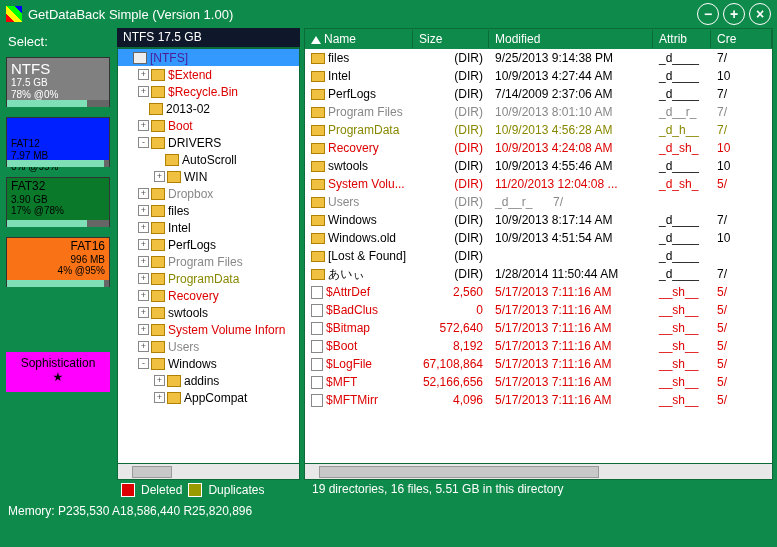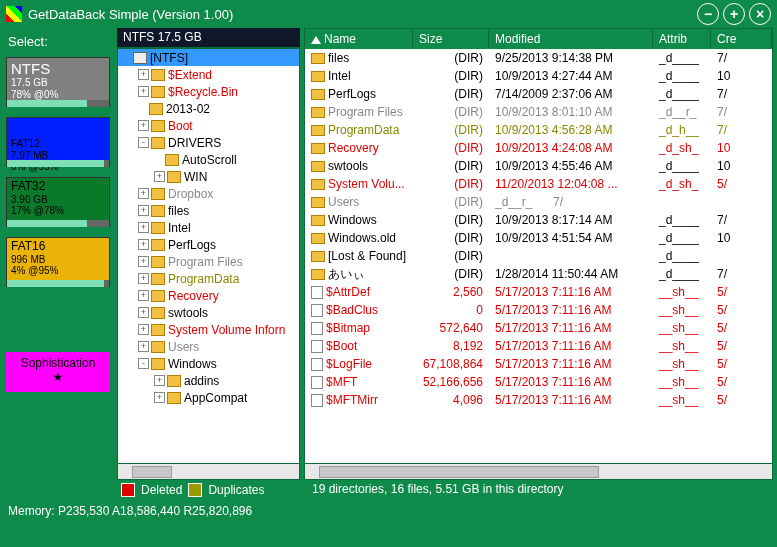--- a/index.html
+++ b/index.html
@@ -10,32 +10,32 @@
 .content{display:flex;height:472px;padding:0 4px;}
 .left{width:113px;padding:2px 4px 2px 2px;}
 .left-label{font-size:13px;color:#fff;margin:4px 0 8px 2px;}
 .vol{width:104px;height:50px;margin-bottom:10px;position:relative;border:1px solid #333;}
 .vol .body{height:42px;padding:2px 4px;line-height:1.15;}
 .vol .bar{height:7px;background:#666;position:relative;}
 .vol .bar .fill{height:100%;background:#7fe0b8;}
 .vol.ntfs .body{background:#808080;color:#fff;}
 .vol.fat12 .body{background:#0020ff;color:#000;}
 .vol.fat32 .body{background:#0a7a2a;color:#000;}
-.vol.fat16 .body{background:#eab308;color:#000;}
+.vol.fat16 .body{background:#f97316;color:#000;text-align:right;}
 .vol .name{font-weight:normal;}
 .soph{width:104px;height:40px;background:#ff00ff;color:#000;text-align:center;padding-top:4px;margin-top:65px;}
 .middle{width:183px;display:flex;flex-direction:column;}
 .mid-head{height:20px;background:#0f172a;color:#fff;padding:2px 6px;border-bottom:1px solid #0a6b39;}
 .tree{flex:1;background:#fff;color:#000;overflow:auto;border:1px solid #0a6b39;}
 .tree-row{display:flex;align-items:center;height:17px;white-space:nowrap;cursor:pointer;}
 .tree-row .exp{width:11px;height:11px;border:1px solid #888;display:inline-flex;align-items:center;justify-content:center;font-size:9px;line-height:1;color:#555;margin-right:2px;flex-shrink:0;}
 .tree-row .noexp{width:11px;display:inline-block;flex-shrink:0;}
 .tree-row .folder{width:14px;height:12px;background:#f0c040;border:1px solid #b08000;margin-right:3px;display:inline-block;flex-shrink:0;}
 .tree-row.sel{background:#3399ff;color:#fff;}
-.tree-row.sel .label{color:#000000;}
+.tree-row.sel .label{color:#4c1d95;}
 .tree-row.red .label{color:#d00;}
 .tree-row.olive .label{color:#888800;}
 .tree-row.gray .label{color:#888;}
 .tree-hsb{height:16px;background:#e8e8e8;border:1px solid #0a6b39;border-top:none;position:relative;}
 .tree-hsb .thumb{position:absolute;left:14px;top:2px;height:12px;width:40px;background:#c8c8c8;border:1px solid #999;}
 .legend{height:20px;display:flex;align-items:center;gap:6px;padding:2px 4px;}
 .legend .sw{width:14px;height:14px;border:1px solid #fff;display:inline-block;}
 .legend .red{background:#d00;}
 .legend .olive{background:#999900;}
 .right{flex:1;display:flex;flex-direction:column;margin-left:4px;}

